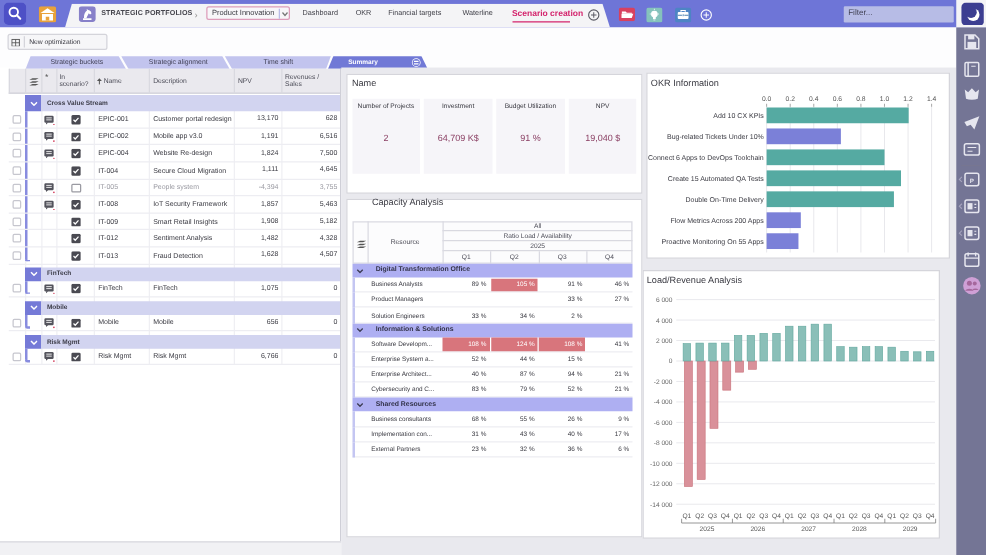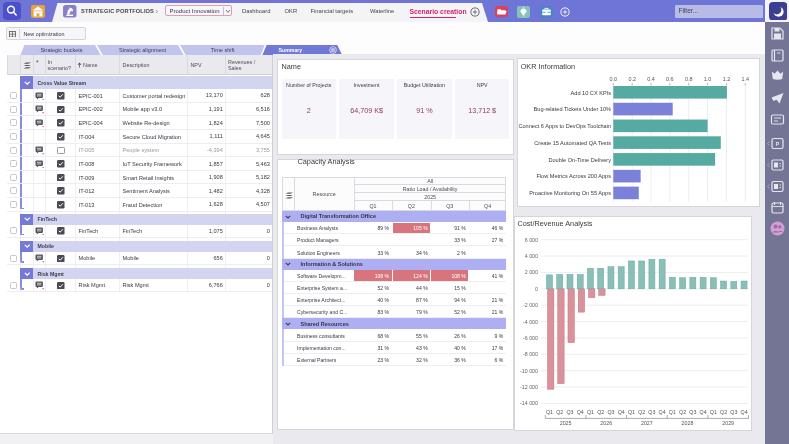--- a/index.html
+++ b/index.html
@@ -343,21 +343,21 @@
 <div style="position:absolute;left:281.5px;top:81.5px;width:54.5px;text-align:center;font-size:5.3px;color:#3a3a42;">Number of Projects</div>
 <div style="position:absolute;left:281.5px;top:106px;width:54.5px;text-align:center;font-size:7.2px;color:#8a3f63;">2</div>
 <div style="position:absolute;left:339.3px;top:79px;width:54.5px;height:60px;background:#f6f5f9;"></div>
 <div style="position:absolute;left:339.3px;top:81.5px;width:54.5px;text-align:center;font-size:5.3px;color:#3a3a42;">Investment</div>
 <div style="position:absolute;left:339.3px;top:106px;width:54.5px;text-align:center;font-size:7.2px;color:#8a3f63;">64,709 K$</div>
 <div style="position:absolute;left:397.1px;top:79px;width:54.5px;height:60px;background:#f6f5f9;"></div>
 <div style="position:absolute;left:397.1px;top:81.5px;width:54.5px;text-align:center;font-size:5.3px;color:#3a3a42;">Budget Utilization</div>
 <div style="position:absolute;left:397.1px;top:106px;width:54.5px;text-align:center;font-size:7.2px;color:#8a3f63;">91 %</div>
 <div style="position:absolute;left:454.9px;top:79px;width:54.5px;height:60px;background:#f6f5f9;"></div>
 <div style="position:absolute;left:454.9px;top:81.5px;width:54.5px;text-align:center;font-size:5.3px;color:#3a3a42;">NPV</div>
-<div style="position:absolute;left:454.9px;top:106px;width:54.5px;text-align:center;font-size:7.2px;color:#8a3f63;">13,712 $</div>
+<div style="position:absolute;left:454.9px;top:106px;width:54.5px;text-align:center;font-size:7.2px;color:#8a3f63;">19,040 $</div>
 <div style="position:absolute;left:277px;top:159px;width:236.5px;height:270.5px;background:#fff;border:1px solid #d5d5db;"></div>
 <div style="position:absolute;left:279.5px;top:157px;font-size:7.3px;color:#3a3a42;padding-left:18px;">Capacity Analysis</div>
 <div style="position:absolute;left:281.8px;top:176.5px;width:224.59999999999997px;height:34px;background:#fcfcfd;border:1px solid #dadae2;"></div>
 <div style="position:absolute;left:353.9px;top:176.5px;width:152.5px;height:8px;border-bottom:1px solid #d9d9e0;text-align:center;font-size:5.3px;color:#4c4c57;line-height:8.5px;">All</div>
 <div style="position:absolute;left:353.9px;top:184.5px;width:152.5px;height:8px;border-bottom:1px solid #d9d9e0;text-align:center;font-size:5.3px;color:#4c4c57;line-height:8.5px;">Ratio Load / Availability</div>
 <div style="position:absolute;left:353.9px;top:192.5px;width:152.5px;height:8px;border-bottom:1px solid #d9d9e0;text-align:center;font-size:5.3px;color:#4c4c57;line-height:8.5px;">2025</div>
 <div style="position:absolute;left:353.9px;top:200.5px;width:38.200000000000045px;height:10px;text-align:center;font-size:5.3px;color:#4c4c57;line-height:10px;">Q1</div>
 <div style="position:absolute;left:392.1px;top:200.5px;width:38.599999999999966px;height:10px;text-align:center;font-size:5.3px;color:#4c4c57;line-height:10px;">Q2</div>
 <div style="position:absolute;left:430.7px;top:200.5px;width:38.19999999999999px;height:10px;text-align:center;font-size:5.3px;color:#4c4c57;line-height:10px;">Q3</div>
 <div style="position:absolute;left:468.9px;top:200.5px;width:37.5px;height:10px;text-align:center;font-size:5.3px;color:#4c4c57;line-height:10px;">Q4</div>
@@ -493,21 +493,21 @@
     <rect x="96.3" y="78.31" width="107.50199999999998" height="12.6" fill="#55aaa2"></rect>
     <text x="94" y="86.81" font-size="5.6" fill="#3a3a42" text-anchor="end" font-family="Liberation Sans">Create 15 Automated QA Tests</text>
     <rect x="96.3" y="95.08" width="101.84400000000001" height="12.6" fill="#55aaa2"></rect>
     <text x="94" y="103.58" font-size="5.6" fill="#3a3a42" text-anchor="end" font-family="Liberation Sans">Double On-Time Delivery</text>
     <rect x="96.3" y="111.85" width="27.346999999999998" height="12.6" fill="#7b80d8"></rect>
     <text x="94" y="120.35" font-size="5.6" fill="#3a3a42" text-anchor="end" font-family="Liberation Sans">Flow Metrics Across 200 Apps</text>
     <rect x="96.3" y="128.62" width="25.461000000000002" height="12.6" fill="#7b80d8"></rect>
     <text x="94" y="137.12" font-size="5.6" fill="#3a3a42" text-anchor="end" font-family="Liberation Sans">Proactive Monitoring On 55 Apps</text>
   </svg>
 <div style="position:absolute;left:514px;top:216.3px;width:238px;height:215.2px;background:#fff;border:1px solid #d5d5db;"></div>
-<div style="position:absolute;left:517.4px;top:218.8px;font-size:7.3px;color:#3a3a42;">Cost/Revenue Analysis</div>
+<div style="position:absolute;left:517.4px;top:218.8px;font-size:7.3px;color:#3a3a42;">Load/Revenue Analysis</div>
 <svg class="a" style="left:514px;top:216.3px;" width="238" height="215">
     <text x="24" y="25.68999999999999" font-size="5.3" fill="#666" text-anchor="end" font-family="Liberation Sans">6 000</text>
     <line x1="27" y1="23.68999999999999" x2="234" y2="23.68999999999999" stroke="#e9e9ed" stroke-width="0.8"></line>
     <text x="24" y="42.059999999999995" font-size="5.3" fill="#666" text-anchor="end" font-family="Liberation Sans">4 000</text>
     <line x1="27" y1="40.059999999999995" x2="234" y2="40.059999999999995" stroke="#e9e9ed" stroke-width="0.8"></line>
     <text x="24" y="58.42999999999999" font-size="5.3" fill="#666" text-anchor="end" font-family="Liberation Sans">2 000</text>
     <line x1="27" y1="56.42999999999999" x2="234" y2="56.42999999999999" stroke="#e9e9ed" stroke-width="0.8"></line>
     <text x="24" y="74.8" font-size="5.3" fill="#666" text-anchor="end" font-family="Liberation Sans">0</text>
     <line x1="27" y1="72.8" x2="234" y2="72.8" stroke="#e9e9ed" stroke-width="0.8"></line>
     <text x="24" y="91.17" font-size="5.3" fill="#666" text-anchor="end" font-family="Liberation Sans">-2 000</text>

